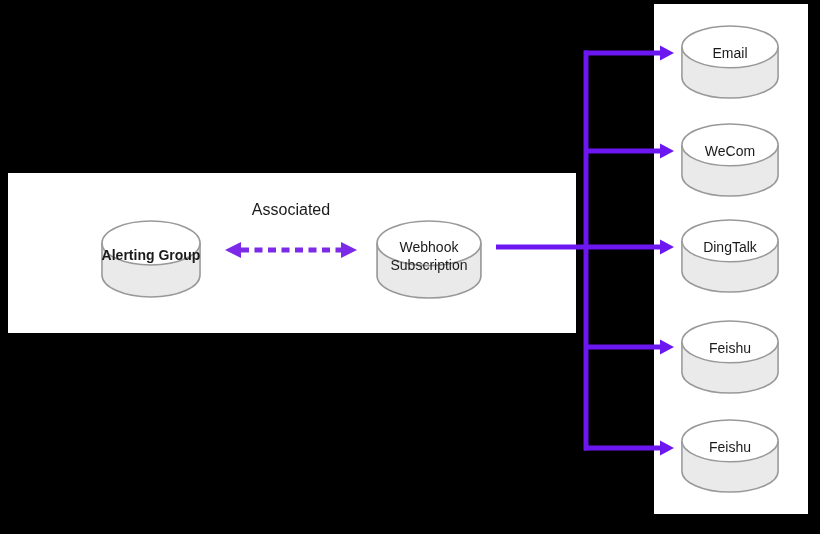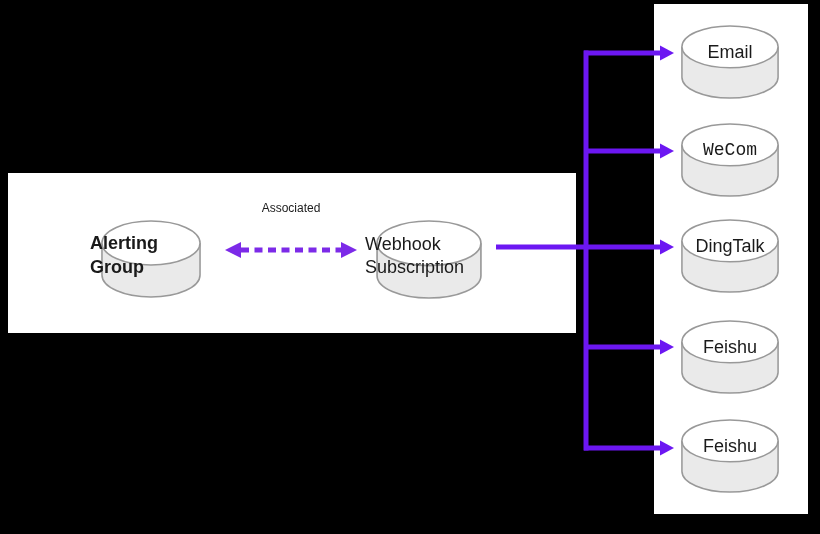--- a/index.html
+++ b/index.html
@@ -20,38 +20,38 @@
     position:absolute;left:0;top:0;width:820px;height:534px;
     z-index:2;pointer-events:none;
   }
   .node{
     position:absolute;z-index:3;
   }
   .node svg.can{position:absolute;left:0;top:0;width:100%;height:100%;}
   .node-label{
     position:absolute;left:-10px;right:-10px;top:0;bottom:0;
     display:flex;align-items:center;justify-content:center;
-    text-align:left;
+    text-align:center;
     color:#1a1a1a;
-    font-size:18px;line-height:1.3;
+    font-size:14px;line-height:1.3;
     z-index:4;
   }
   .pb-lg{padding-bottom:18px;}
   .pb-sm{padding-bottom:7px;}
   .node-group{left:100px;top:219px;width:102px;height:80px;font-weight:bold;}
   .node-subscription{left:375px;top:219px;width:108px;height:81px;}
   .node-email{left:680px;top:24px;width:100px;height:76px;}
-  .node-wecom{left:680px;top:122px;width:100px;height:76px;font-family:Liberation Mono, monospace;}
+  .node-wecom{left:680px;top:122px;width:100px;height:76px;}
   .node-dingtalk{left:680px;top:218px;width:100px;height:76px;}
   .node-feishu{left:680px;top:319px;width:100px;height:76px;}
   .node-webhook{left:680px;top:418px;width:100px;height:76px;}
   .relation-label{
     position:absolute;left:211px;top:201px;width:160px;
     text-align:center;color:#1a1a1a;
-    font-size:12px;z-index:3;
+    font-size:16px;z-index:3;
   }
 </style>
 </head>
 <body>
 
 <div class="canvas">
 
   <div class="panel panel-left"></div>
   <div class="panel panel-right"></div>
 

